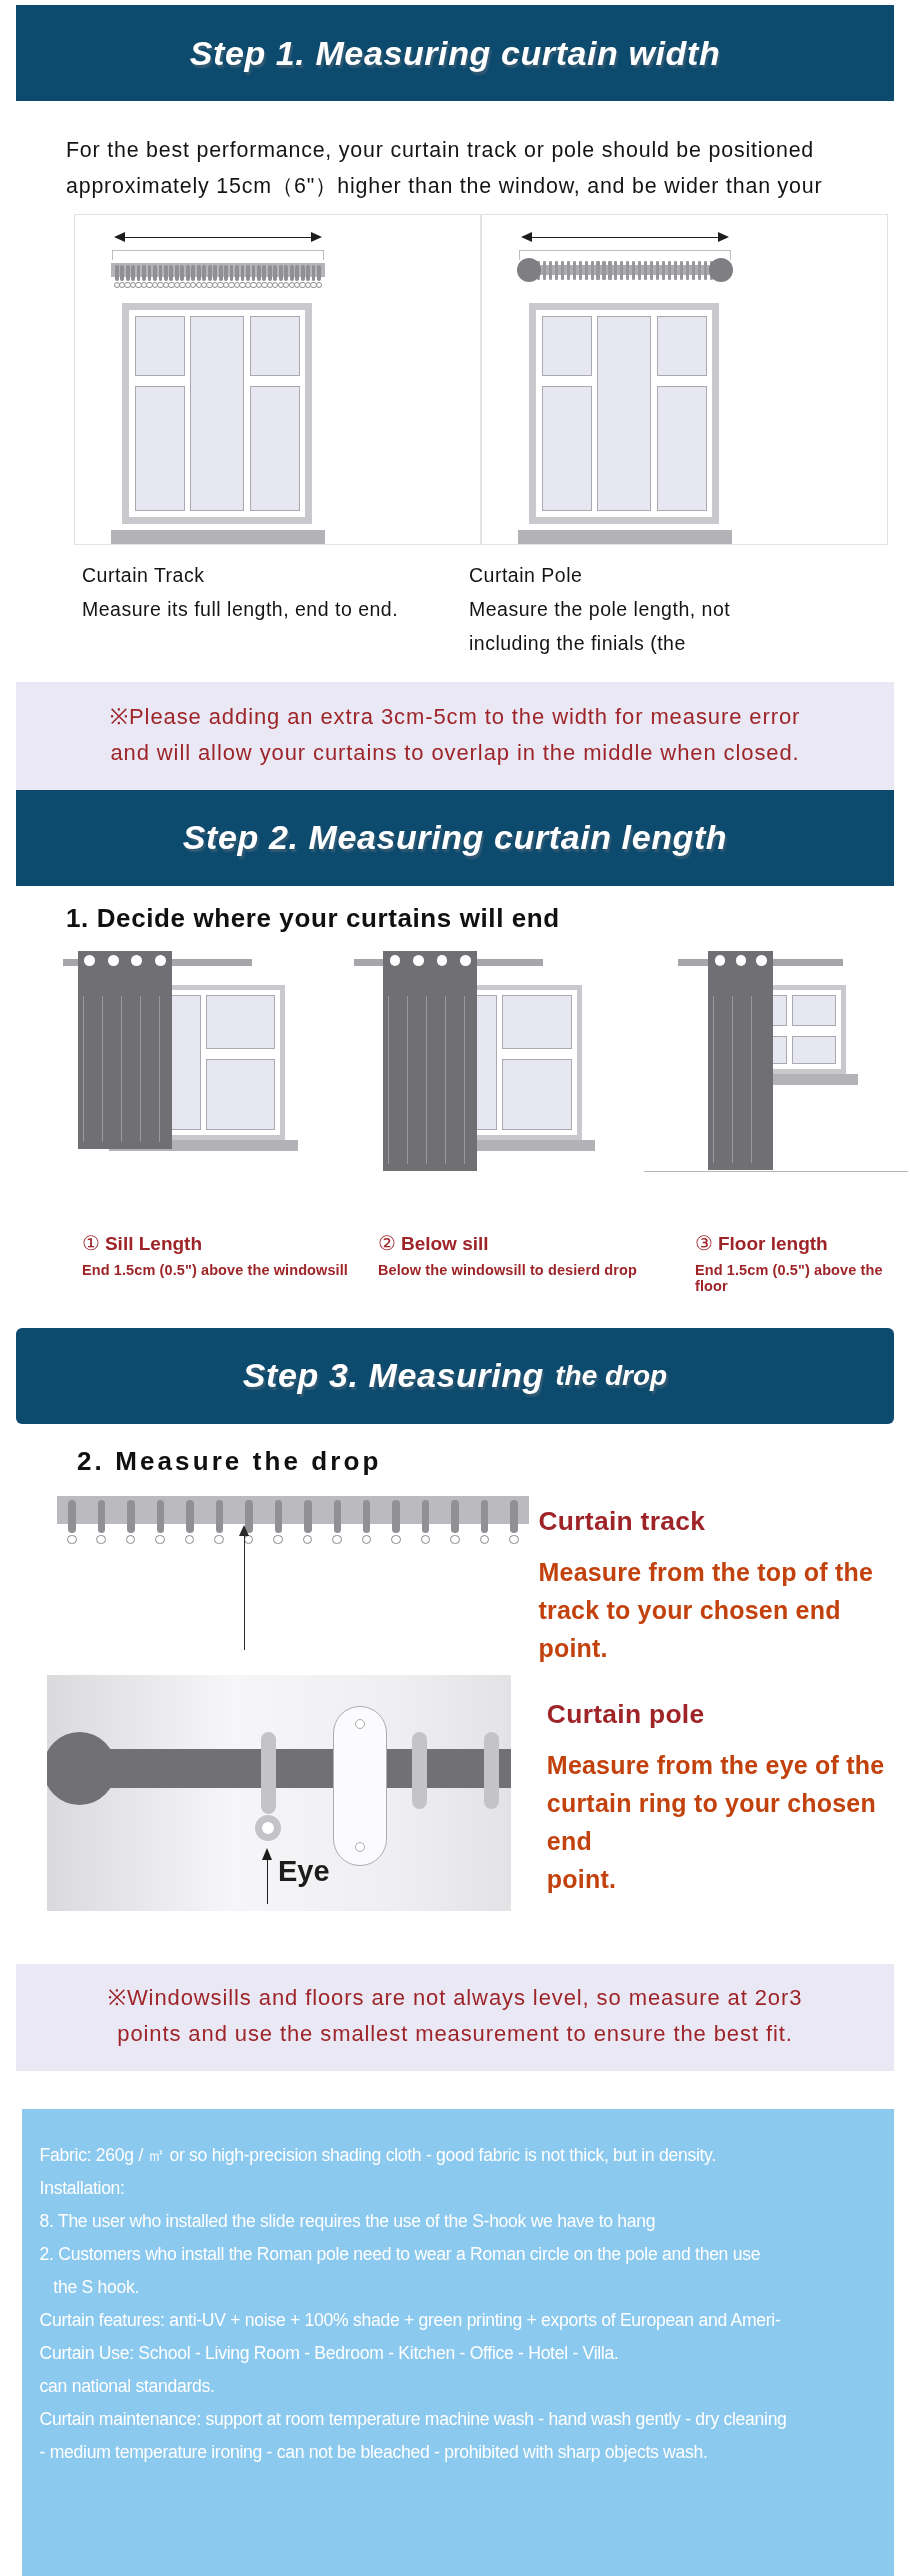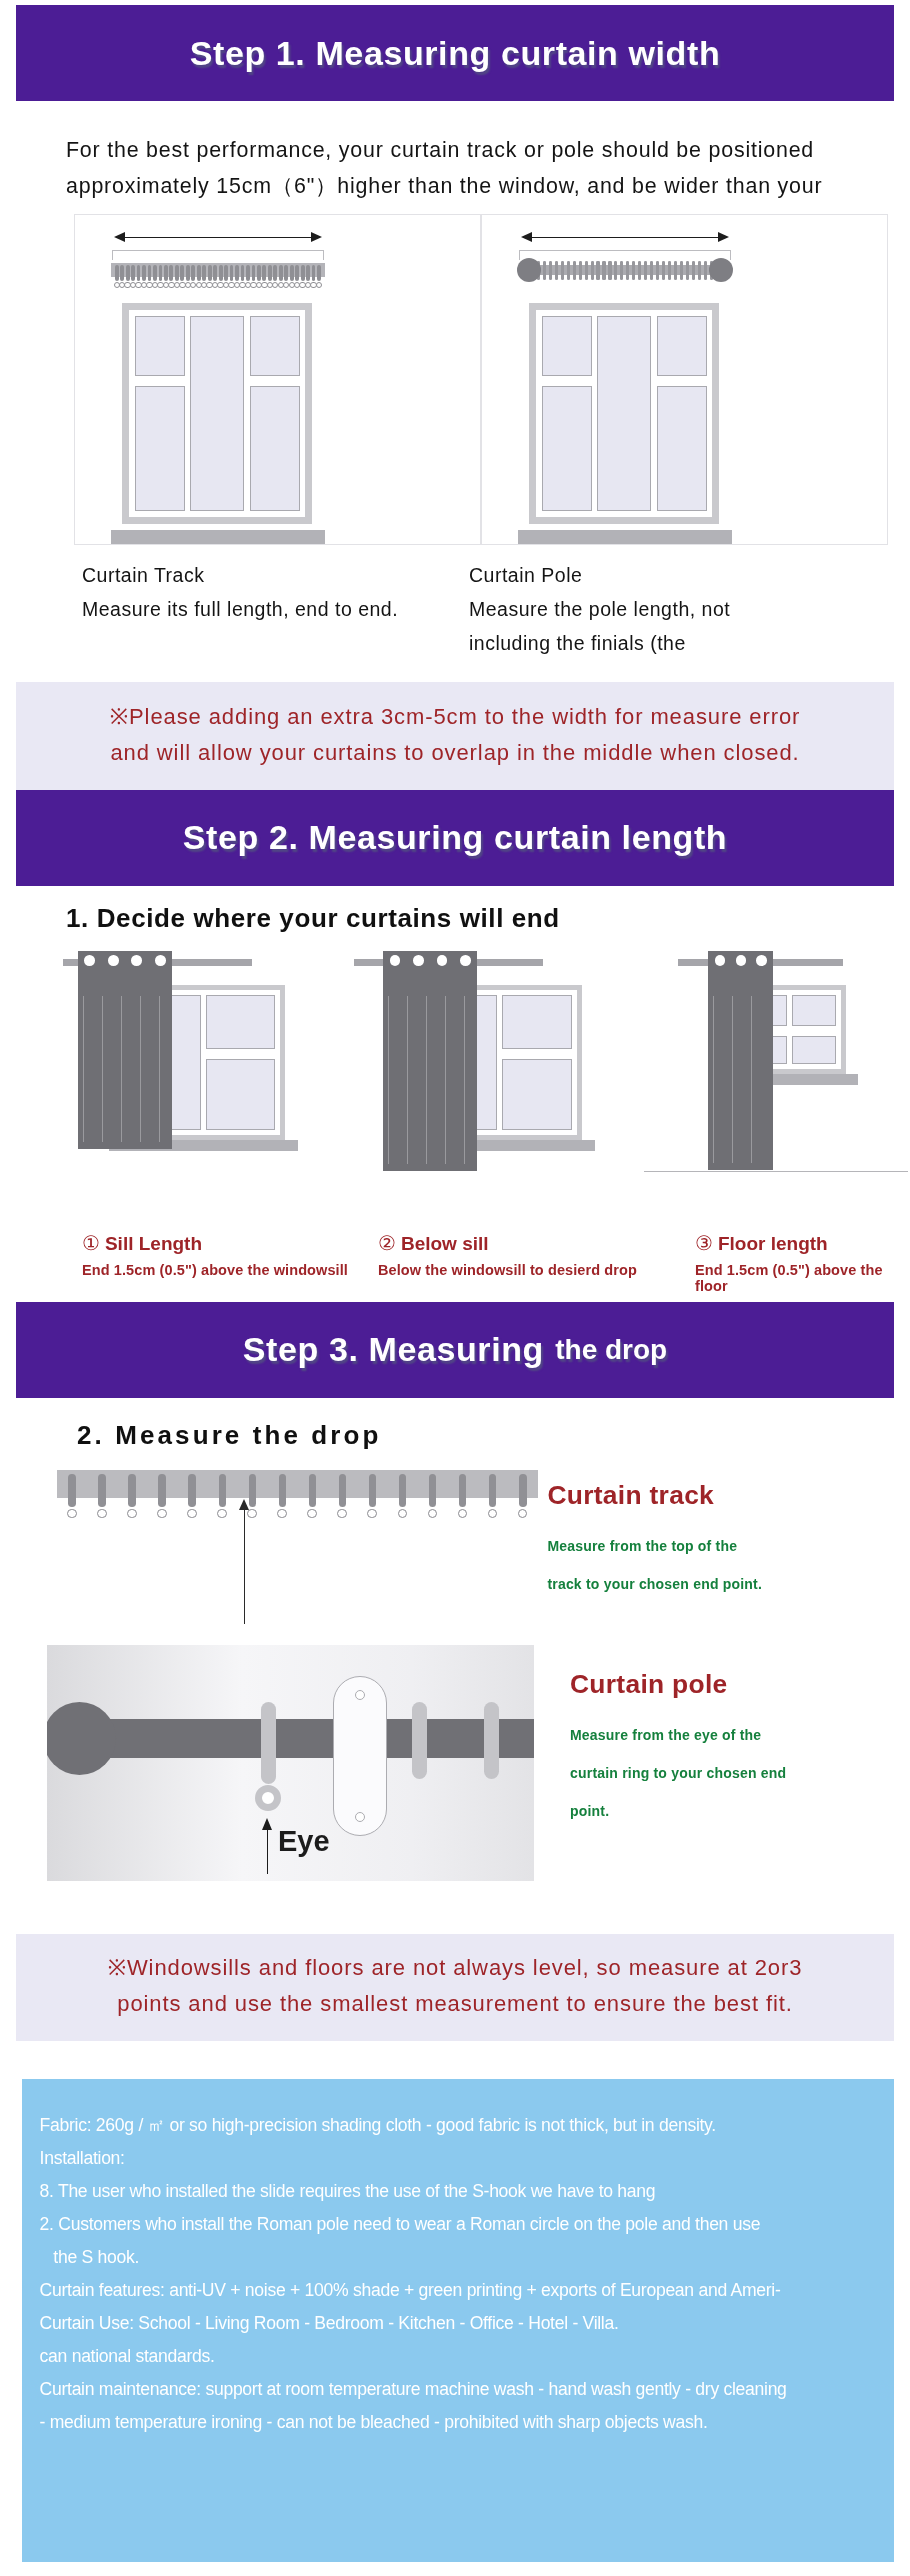--- a/index.html
+++ b/index.html
@@ -1,22 +1,22 @@
 <!DOCTYPE html>
 <html style="font-size:10px"><head>
 <meta charset="utf-8">
 <style>
   html,body{margin:0;padding:0;background:#fff;}
   body{width:910px;font-family:"Liberation Sans",sans-serif;color:#161616;}
   *{box-sizing:border-box;}
 
   
-  .banner{margin:0 15.7px;height:96px;background:#4c1d95;display:flex;align-items:center;justify-content:center;
+  .banner{margin:0 15.7px;height:96px;background:#0c4a6e;display:flex;align-items:center;justify-content:center;
           color:#fff;font-weight:bold;font-size:34px;letter-spacing:0.6px;
-          text-shadow:1.9px 2.5px 1.9px rgba(85,105,120,.55);}
+          text-shadow:1.9px 2.5px 1.9px rgba(85,105,120,.55);font-style:italic;}
   .banner.first{margin-top:5px;}
   .banner .sub{font-size:28px;margin-left:11.3px;letter-spacing:0;}
 
   
   .intro{margin:31px 60px 0 66px;font-size:21.4px;line-height:36px;letter-spacing:0.8px;color:#141414;}
 
   
   .illus-row{display:flex;margin:10px 22px 0 74px;}
   .illus-box{flex:1;border:0.6px solid #E2E2E6;height:331px;position:relative;background:#fff;}
   .iwrap{position:absolute;top:19px;left:36px;width:214px;height:309px;}
@@ -46,21 +46,21 @@
 
   
   .notice{margin:22.6px 15.7px 0;background:#E9E8F4;color:#9E2428;text-align:center;
           font-size:22px;line-height:36px;padding:16.4px 6.3px 19px;letter-spacing:0.9px;}
   .notice.second{margin-top:53px;}
 
   
   .heading{margin:17.6px 0 0 66px;font-size:26px;font-weight:bold;color:#101010;letter-spacing:0.6px;}
   .heading.spaced{margin:22.6px 0 0 77px;letter-spacing:3.1px;}
   .banner.mt2{}
-  .banner.mt3{margin-top:49px;}
+  .banner.mt3{margin-top:75px;border-radius:6px;}
 
   
   .scene-row{display:flex;margin:16.4px 0 0 60px;height:230px;}
   .scene{position:relative;height:230px;}
   .scene.s1{width:264px;}
   .scene.s2{width:264px;margin-left:31px;}
   .scene.s3{width:239px;margin-left:63px;}
   .rod{position:absolute;top:8.8px;left:3.1px;height:7px;background:#A5A5AA;z-index:1;}
   .s1 .rod,.s2 .rod{width:189px;} .s3 .rod{width:165px;}
   .cwin{position:absolute;background:#fff;border:5.7px solid #C9C9CD;display:flex;gap:5px;padding:5px;z-index:0;}
@@ -93,21 +93,21 @@
   
   .track-sec{display:flex;margin:19px 0 0 57px;}
   .track-fig{position:relative;width:481px;height:167px;}
   .tbar{position:absolute;top:0;left:0;right:0;height:28px;background:#BBBBBF;display:flex;justify-content:space-between;padding:0 11.3px;}
   .th{width:7.5px;height:33px;background:#909095;border-radius:3.8px;margin-top:3.1px;position:relative;}
   .th::after{content:'';position:absolute;top:35px;left:-1.3px;width:7.5px;height:7.5px;border:1.9px solid #8A8A8F;border-radius:50%;background:#fff;}
   .uparrow{position:absolute;left:187px;top:39px;width:0;height:115px;border-left:1.9px solid #2a2a2a;}
   .uparrow::before{content:'';position:absolute;top:-10px;left:-6.3px;border-left:5.7px solid transparent;border-right:5.7px solid transparent;border-bottom:11.3px solid #2a2a2a;}
   .fig-txt{margin-left:9.4px;padding-top:9.4px;}
   .red-h{font-size:26.4px;font-weight:bold;color:#9E2428;letter-spacing:0.3px;}
-  .red-b{font-size:14px;font-weight:bold;color:#15803d;line-height:38px;margin-top:16.4px;letter-spacing:0.2px;}
+  .red-b{font-size:25px;font-weight:bold;color:#c2410c;line-height:38px;margin-top:16.4px;letter-spacing:0.2px;}
 
   
   .pole-sec{display:flex;margin:7.5px 0 0 47px;}
   .pole-fig{position:relative;width:487px;height:236px;overflow:hidden;
       background:linear-gradient(90deg,#DADADD 0%,#F6F6F8 40%,#EFEFF2 75%,#E3E3E6 100%);}
   .pbar{position:absolute;left:39px;right:-3.1px;top:74px;height:39px;background:#707075;}
   .pneck{position:absolute;left:29px;top:82px;width:12.6px;height:24px;background:#707075;}
   .pfin{position:absolute;left:-3.8px;top:57px;width:73px;height:73px;background:#707075;border-radius:50%;}
   .pbracket{position:absolute;left:286px;top:31px;width:54px;height:160px;background:#FBFBFD;border:1.9px solid #ACACB1;border-radius:28px;}
   .pscrew{position:absolute;left:50%;transform:translateX(-50%);width:10px;height:10px;border:1.9px solid #ACACB1;border-radius:50%;background:#fff;}

